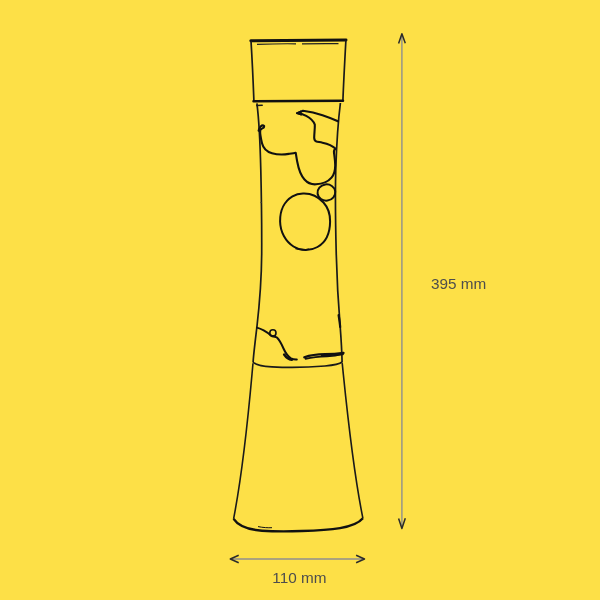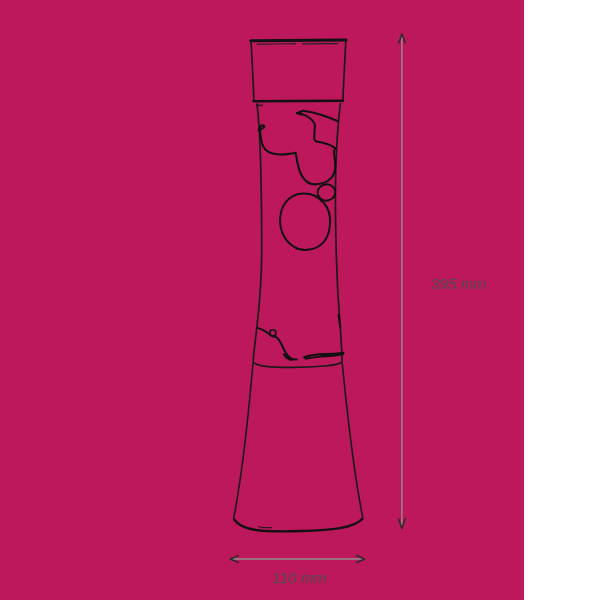--- a/index.html
+++ b/index.html
@@ -1,16 +1,16 @@
 <!DOCTYPE html>
 <html><head>
 <meta charset="utf-8">
 <style>
   html,body{margin:0;padding:0;background:#ffffff;}
-  .wrap{width:524px;height:600px;position:relative;background:#be185d;font-style:italic;}
+  .wrap{width:600px;height:600px;position:relative;background:#fde047;}
   svg{display:block;}
   text{font-family:"Liberation Sans", sans-serif;}
 </style>
 </head>
 <body>
 <div class="wrap">
 <svg width="600" height="600" viewBox="0 0 600 600" fill="none">
 
   <path d="M250.8,40.8 L346,40" stroke="#111" stroke-width="3" stroke-linecap="round"></path>
   <path d="M257,44.4 C272,43.8 284,43.6 296,43.8" stroke="#222" stroke-width="1.2"></path>

